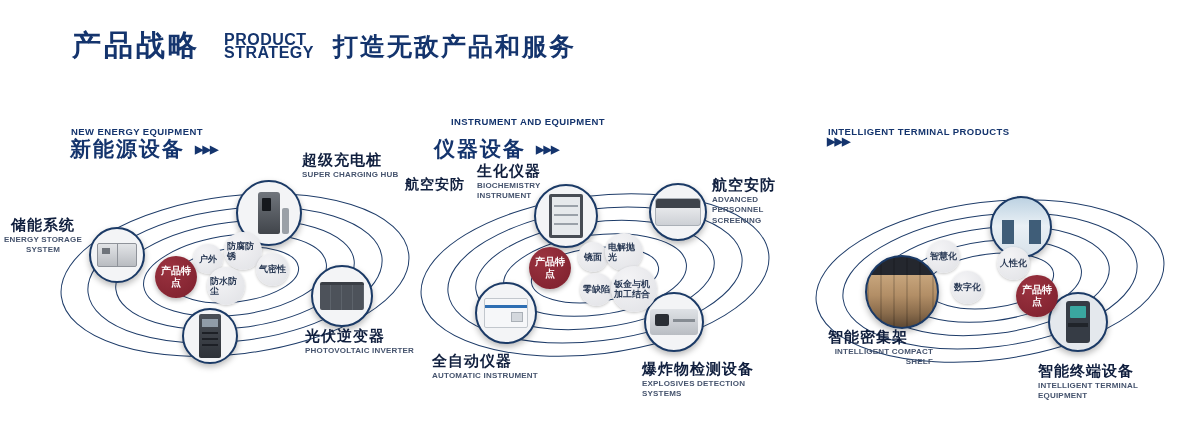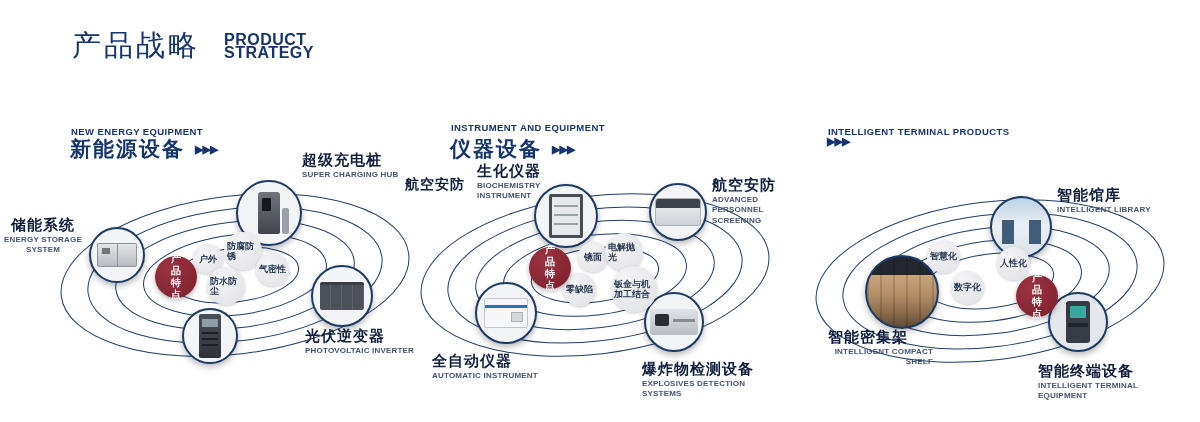--- a/index.html
+++ b/index.html
@@ -1,21 +1,21 @@
 <!DOCTYPE html>
 <html><head>
 <meta charset="utf-8">
 <style>
   * { margin:0; padding:0; box-sizing:border-box; }
   html,body { width:1200px; height:422px; }
   body { background:#ffffff; font-family:"Liberation Sans", sans-serif; position:relative; overflow:hidden; }
   .canvas { position:absolute; left:0; top:0; width:1200px; height:422px; }
 
   
-  .hdr-cn { position:absolute; left:72px; top:26px; font-size:29px; font-weight:normal; color:#14346d; letter-spacing:3px; }
+  .hdr-cn { position:absolute; left:72px; top:26px; font-size:29px; font-weight:bold; color:#14346d; letter-spacing:3px; }
   .hdr-en { position:absolute; left:224px; top:33px; font-size:16px; font-weight:bold; color:#14346d; line-height:13px; letter-spacing:.5px; }
   .slogan { position:absolute; left:333px; top:30px; font-size:25px; font-weight:bold; color:#14346d; letter-spacing:2px; }
 
   
   .sec-head { position:absolute; display:flex; align-items:center; gap:10px;margin-top:39px; }
   .sec-cn { font-size:21px; font-weight:bold; color:#14346d; letter-spacing:2px; }
   .sec-arrows { font-size:11px; font-weight:bold; color:#14346d; letter-spacing:-1px; }
   .sec-en { position:absolute; font-size:9.5px; font-weight:bold; color:#14346d; letter-spacing:.4px; }
 
   
@@ -73,37 +73,38 @@
   .p-label .en { font-size:8px; font-weight:bold; color:#46546e; letter-spacing:.2px; line-height:1.3; margin-top:1px; }
   .p-label.center { text-align:center; }
   .p-label.en-right .en { text-align:right; }
   .side-label { position:absolute; z-index:4; font-size:14px; font-weight:bold; color:#101f3e; letter-spacing:1px; }
 
   
   .feature-hub { position:absolute; z-index:5; border-radius:50%;
       background:radial-gradient(circle at 35% 30%, #9b3340, #7c1f2c);
       color:#ffffff; font-size:10px; font-weight:bold; line-height:1.2;
       display:flex; align-items:center; justify-content:center; text-align:center;
-      word-break:break-all; padding:16px; box-shadow:0 2px 5px rgba(0,0,0,.3); }
+      word-break:break-all; padding:6px; box-shadow:0 2px 5px rgba(0,0,0,.3); }
   .bubble { position:absolute; z-index:4; border-radius:50%;
       background:radial-gradient(circle at 35% 30%, #f4f4f6, #e0e1e5);
       color:#2a3a55; font-size:9px; font-weight:bold; line-height:1.15;
       display:flex; align-items:center; justify-content:center; text-align:left;
       word-break:break-all; padding:3px; box-shadow:0 1px 3px rgba(0,0,0,.22); }
 </style>
 </head>
 <body>
 
 <div class="canvas">
 
   <div class="hdr-cn">产品战略</div>
   <div class="hdr-en">
     <div>PRODUCT</div>
     <div>STRATEGY</div>
   </div>
+  <div class="slogan">打造无敌产品和服务</div>
 
   <div class="sec-head" style="left:70px;top:96px">
     <span class="sec-cn">新能源设备</span>
     <span class="sec-arrows">▶▶▶</span>
   </div>
   <div class="sec-en" style="left:71px;top:126px">NEW ENERGY EQUIPMENT</div>
 
   <svg class="orbits" style="left:55px;top:190px" width="360" height="170" viewBox="0 0 360 170">
     <g transform="rotate(-7 180 85)" fill="none" stroke="#1e3c69" stroke-width="1">
       <ellipse cx="180" cy="85" rx="64" ry="27"></ellipse>
@@ -141,25 +142,25 @@
   <div class="node-circle" style="left:182px;top:308px;width:56px;height:56px">
     <div class="eq eq-control"></div>
   </div>
 
   <div class="feature-hub" style="left:155px;top:256px;width:42px;height:42px">产品特点</div>
   <div class="bubble" style="left:193px;top:244px;width:30px;height:30px">户外</div>
   <div class="bubble" style="left:224px;top:232px;width:38px;height:38px">防腐防锈</div>
   <div class="bubble" style="left:256px;top:253px;width:33px;height:33px">气密性</div>
   <div class="bubble" style="left:207px;top:267px;width:38px;height:38px">防水防尘</div>
 
-  <div class="sec-head" style="left:450px;top:96px">
+  <div class="sec-head" style="left:434px;top:96px">
     <span class="sec-cn">仪器设备</span>
     <span class="sec-arrows">▶▶▶</span>
   </div>
-  <div class="sec-en" style="left:451px;top:122px">INSTRUMENT AND EQUIPMENT</div>
+  <div class="sec-en" style="left:451px;top:116px">INSTRUMENT AND EQUIPMENT</div>
 
   <svg class="orbits" style="left:415px;top:190px" width="360" height="170" viewBox="0 0 360 170">
     <g transform="rotate(-7 180 85)" fill="none" stroke="#1e3c69" stroke-width="1">
       <ellipse cx="180" cy="85" rx="64" ry="27"></ellipse>
       <ellipse cx="180" cy="85" rx="92" ry="40"></ellipse>
       <ellipse cx="180" cy="85" rx="120" ry="53"></ellipse>
       <ellipse cx="180" cy="85" rx="148" ry="66"></ellipse>
       <ellipse cx="180" cy="85" rx="175" ry="79"></ellipse>
     </g>
   </svg>
@@ -194,43 +195,39 @@
     <div class="eq eq-explosive"></div>
   </div>
   <div class="p-label" style="left:642px;top:360px;width:140px">
     <div class="cn">爆炸物检测设备</div>
     <div class="en">EXPLOSIVES DETECTION SYSTEMS</div>
   </div>
 
   <div class="feature-hub" style="left:529px;top:247px;width:42px;height:42px">产品特点</div>
   <div class="bubble" style="left:578px;top:242px;width:30px;height:30px">镜面</div>
   <div class="bubble" style="left:605px;top:233px;width:38px;height:38px">电解抛光</div>
-  <div class="bubble" style="left:563px;top:273px;width:33px;height:33px">零缺陷</div>
+  <div class="bubble" style="left:580px;top:273px;width:33px;height:33px">零缺陷</div>
   <div class="bubble" style="left:611px;top:266px;width:46px;height:46px">钣金与机加工结合</div>
 
   <div class="sec-head" style="left:827px;top:96px">
     <span class="sec-arrows">▶▶▶</span>
   </div>
   <div class="sec-en" style="left:828px;top:126px">INTELLIGENT TERMINAL PRODUCTS</div>
 
   <svg class="orbits" style="left:810px;top:196px" width="360" height="170" viewBox="0 0 360 170">
     <g transform="rotate(-7 180 85)" fill="none" stroke="#1e3c69" stroke-width="1">
       <ellipse cx="180" cy="85" rx="64" ry="27"></ellipse>
       <ellipse cx="180" cy="85" rx="92" ry="40"></ellipse>
       <ellipse cx="180" cy="85" rx="120" ry="53"></ellipse>
       <ellipse cx="180" cy="85" rx="148" ry="66"></ellipse>
       <ellipse cx="180" cy="85" rx="175" ry="79"></ellipse>
     </g>
   </svg>
 
   <div class="node-circle photo-library" style="left:990px;top:196px;width:62px;height:62px"></div>
-  <div class="p-label" style="left:1057px;top:186px;width:110px">
-    <div class="cn">智能馆库</div>
-    <div class="en">INTELLIGENT LIBRARY</div>
-  </div>
 
   <div class="node-circle photo-shelf" style="left:865px;top:255px;width:74px;height:74px"></div>
   <div class="p-label en-right" style="left:828px;top:328px;width:105px">
     <div class="cn">智能密集架</div>
     <div class="en">INTELLIGENT COMPACT SHELF</div>
   </div>
 
   <div class="node-circle photo-terminal-bg" style="left:1048px;top:292px;width:60px;height:60px">
     <div class="eq eq-terminal"></div>
   </div>

